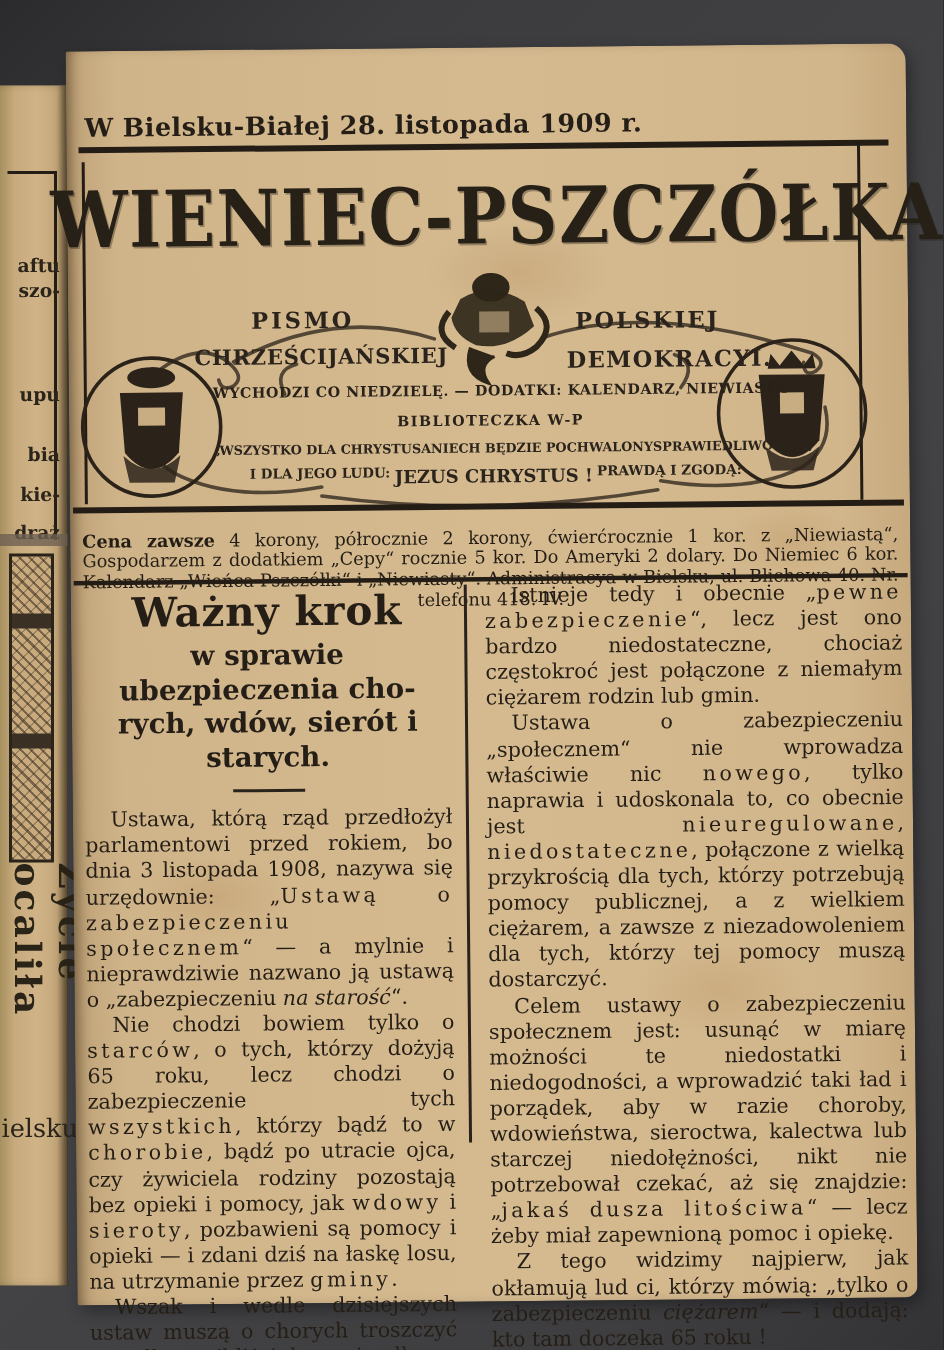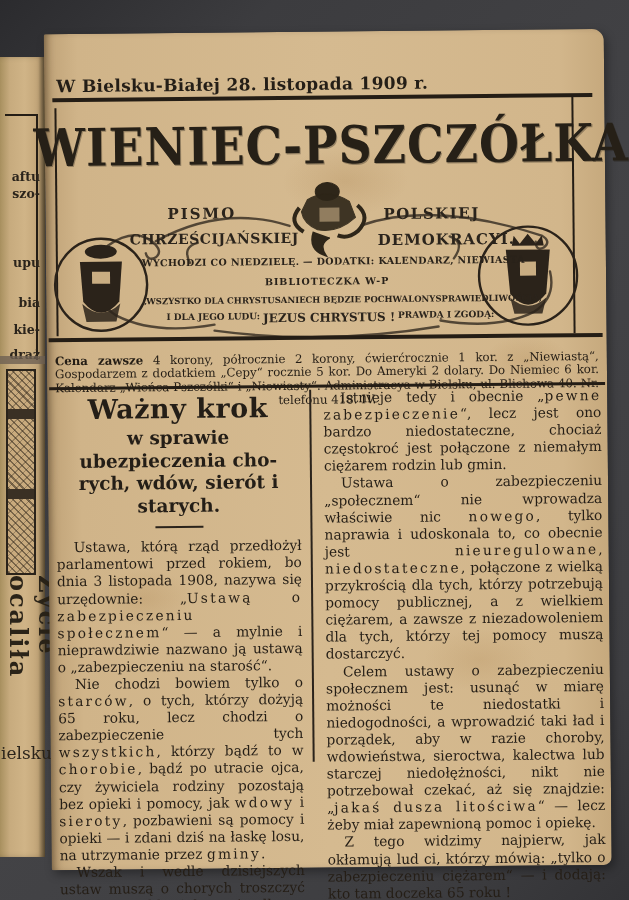--- a/index.html
+++ b/index.html
@@ -72,21 +72,21 @@
   .subscription .lead{font-weight:bold;}
   
   .cols{position:absolute;left:8px;top:358px;width:546px;height:380px;display:flex;}
   .col-l{width:254px;padding-right:9px;box-sizing:border-box;}
   .col-r{flex:1;border-left:2px solid #2a231b;padding-left:12px;height:372px;box-sizing:border-box;}
   .headline{margin:2px 0 0;text-align:center;font-size:27px;font-weight:bold;letter-spacing:.5px;}
   .subhead{margin:3px 0 0;text-align:center;font-size:18.5px;font-weight:bold;line-height:1.22;}
   .mini-rule{width:48px;height:2px;background:#2a231b;margin:9px auto 10px;}
   .body-p{margin:0;text-indent:17px;font-size:13.8px;line-height:1.24;text-align:justify;color:#251e16;}
   .sp{letter-spacing:2.2px;}
-  .it{}
+  .it{font-style:italic;}
 </style>
 </head>
 <body>
 
 <div class="stage">
 
   <div class="sliver">
     <div class="sliver-rule-h"></div>
     <div class="sliver-rule-v"></div>
     <div>

